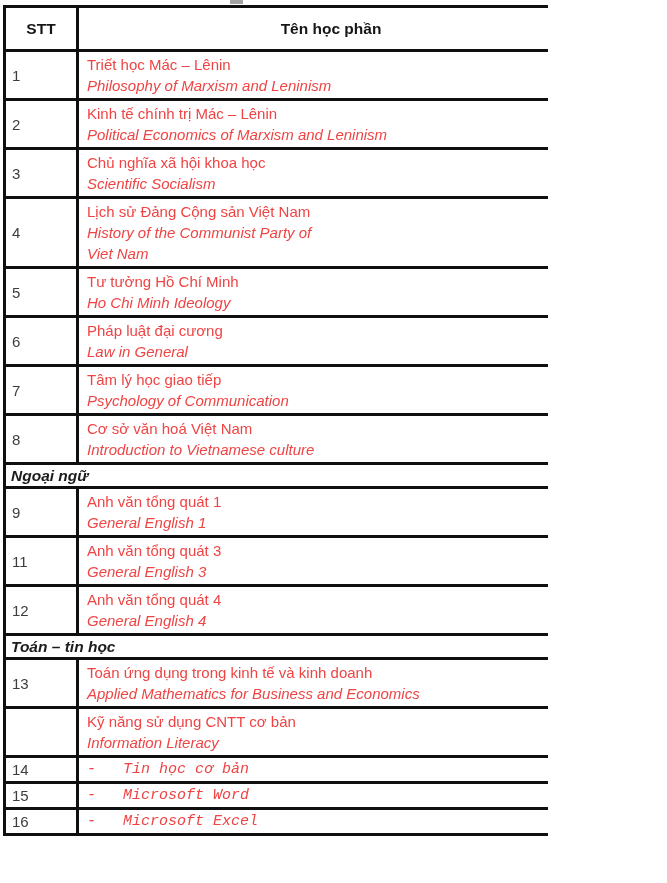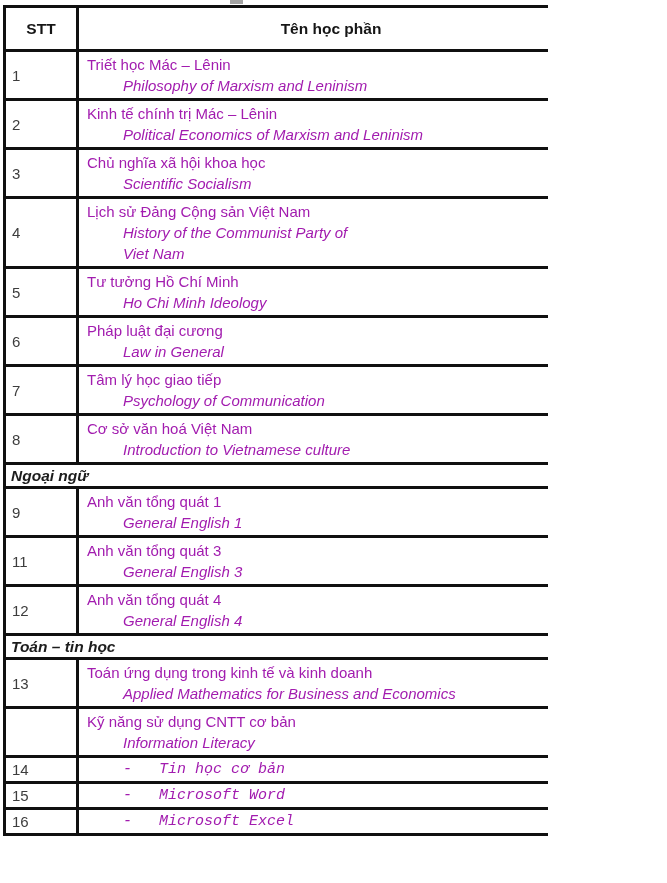--- a/index.html
+++ b/index.html
@@ -65,24 +65,24 @@
     font-size: 15px;
     color: #3d3d3d;
   }
   td.name {
     padding: 2px 4px 2px 8px;
     vertical-align: middle;
   }
   td.name .line {
     font-size: 15px;
     line-height: 21px;
-    color: #a21caf;
+    color: #ef4444;
     white-space: nowrap;
   }
-  td.name .en { font-style: italic; margin-left: 36px; }
+  td.name .en { font-style: italic; }
   td.credits {
     text-align: center;
     vertical-align: middle;
     font-size: 15px;
     color: #3d3d3d;
     padding: 0;
   }
   td.credits.top {
     vertical-align: top;
     padding-top: 2px;

